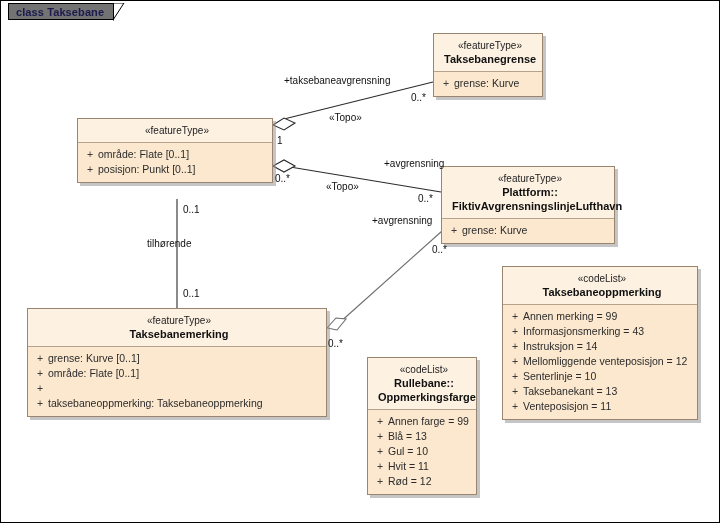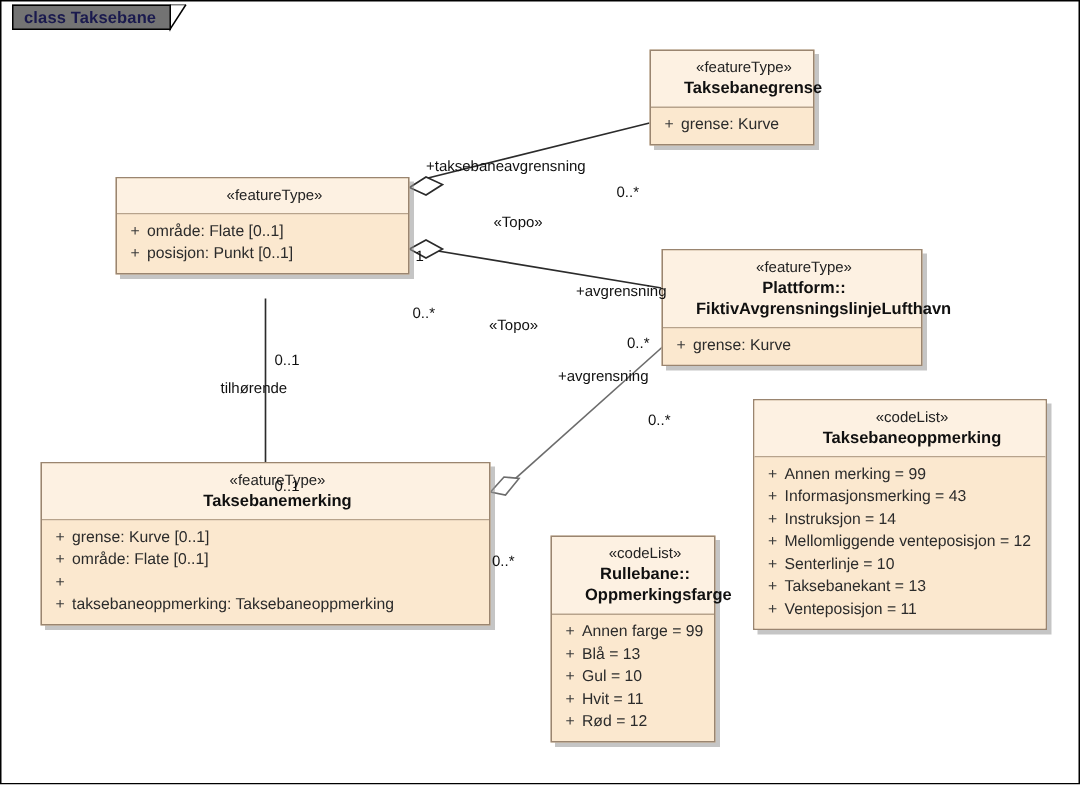--- a/index.html
+++ b/index.html
@@ -64,21 +64,21 @@
   
   .uml-class {
     position: absolute;
     box-sizing: border-box;
     border: 1px solid #9a8570;
     background: #fbe8cf;
     box-shadow: 3px 3px 0 rgba(150,150,150,0.55);
     z-index: 3;
   }
   .uml-head {
-    padding: 5px 6px 5px 22px;
+    padding: 5px 6px 5px 10px;
     text-align: center;
     border-bottom: 1px solid #b7a38c;
     background: #fdf1e2;
   }
   .stereotype {
     display: block;
     font-size: 10px;
     color: #222222;
     line-height: 13px;
     white-space: nowrap;
@@ -123,21 +123,20 @@
   #class-taksebaneoppmerking { left: 501px; top: 265px; width: 196px; }
 
   
   .edge-label {
     position: absolute;
     font-size: 10px;
     color: #101010;
     white-space: nowrap;
     z-index: 4;
     line-height: 12px;
-    margin-top: 31px;
   }
   .edge-label.stereo {
     font-size: 10px;
   }
   .edge-label.mult {
     font-size: 10px;
   }
 </style>
 </head>
 <body>
@@ -184,21 +183,21 @@
   <div class="edge-label" style="left:383px; top:157px;">+avgrensning</div>
   <div class="edge-label stereo" style="left:325px; top:180px;">«Topo»</div>
   <div class="edge-label mult" style="left:274px; top:172px;">0..*</div>
   <div class="edge-label mult" style="left:417px; top:192px;">0..*</div>
 
   <div class="edge-label" style="left:371px; top:214px;">+avgrensning</div>
   <div class="edge-label mult" style="left:431px; top:243px;">0..*</div>
   <div class="edge-label mult" style="left:327px; top:337px;">0..*</div>
 
   <div class="edge-label mult" style="left:182px; top:203px;">0..1</div>
-  <div class="edge-label" style="left:146px; top:222px;">tilhørende</div>
+  <div class="edge-label" style="left:146px; top:237px;">tilhørende</div>
   <div class="edge-label mult" style="left:182px; top:287px;">0..1</div>
 
   <div class="uml-class" id="class-taksebanegrense">
     <div class="uml-head">
       <span class="stereotype">«featureType»</span>
       <span class="class-name">Taksebanegrense</span>
     </div>
     <div class="uml-body">
       <div class="attr-row">
         <span class="attr-vis">+</span>

